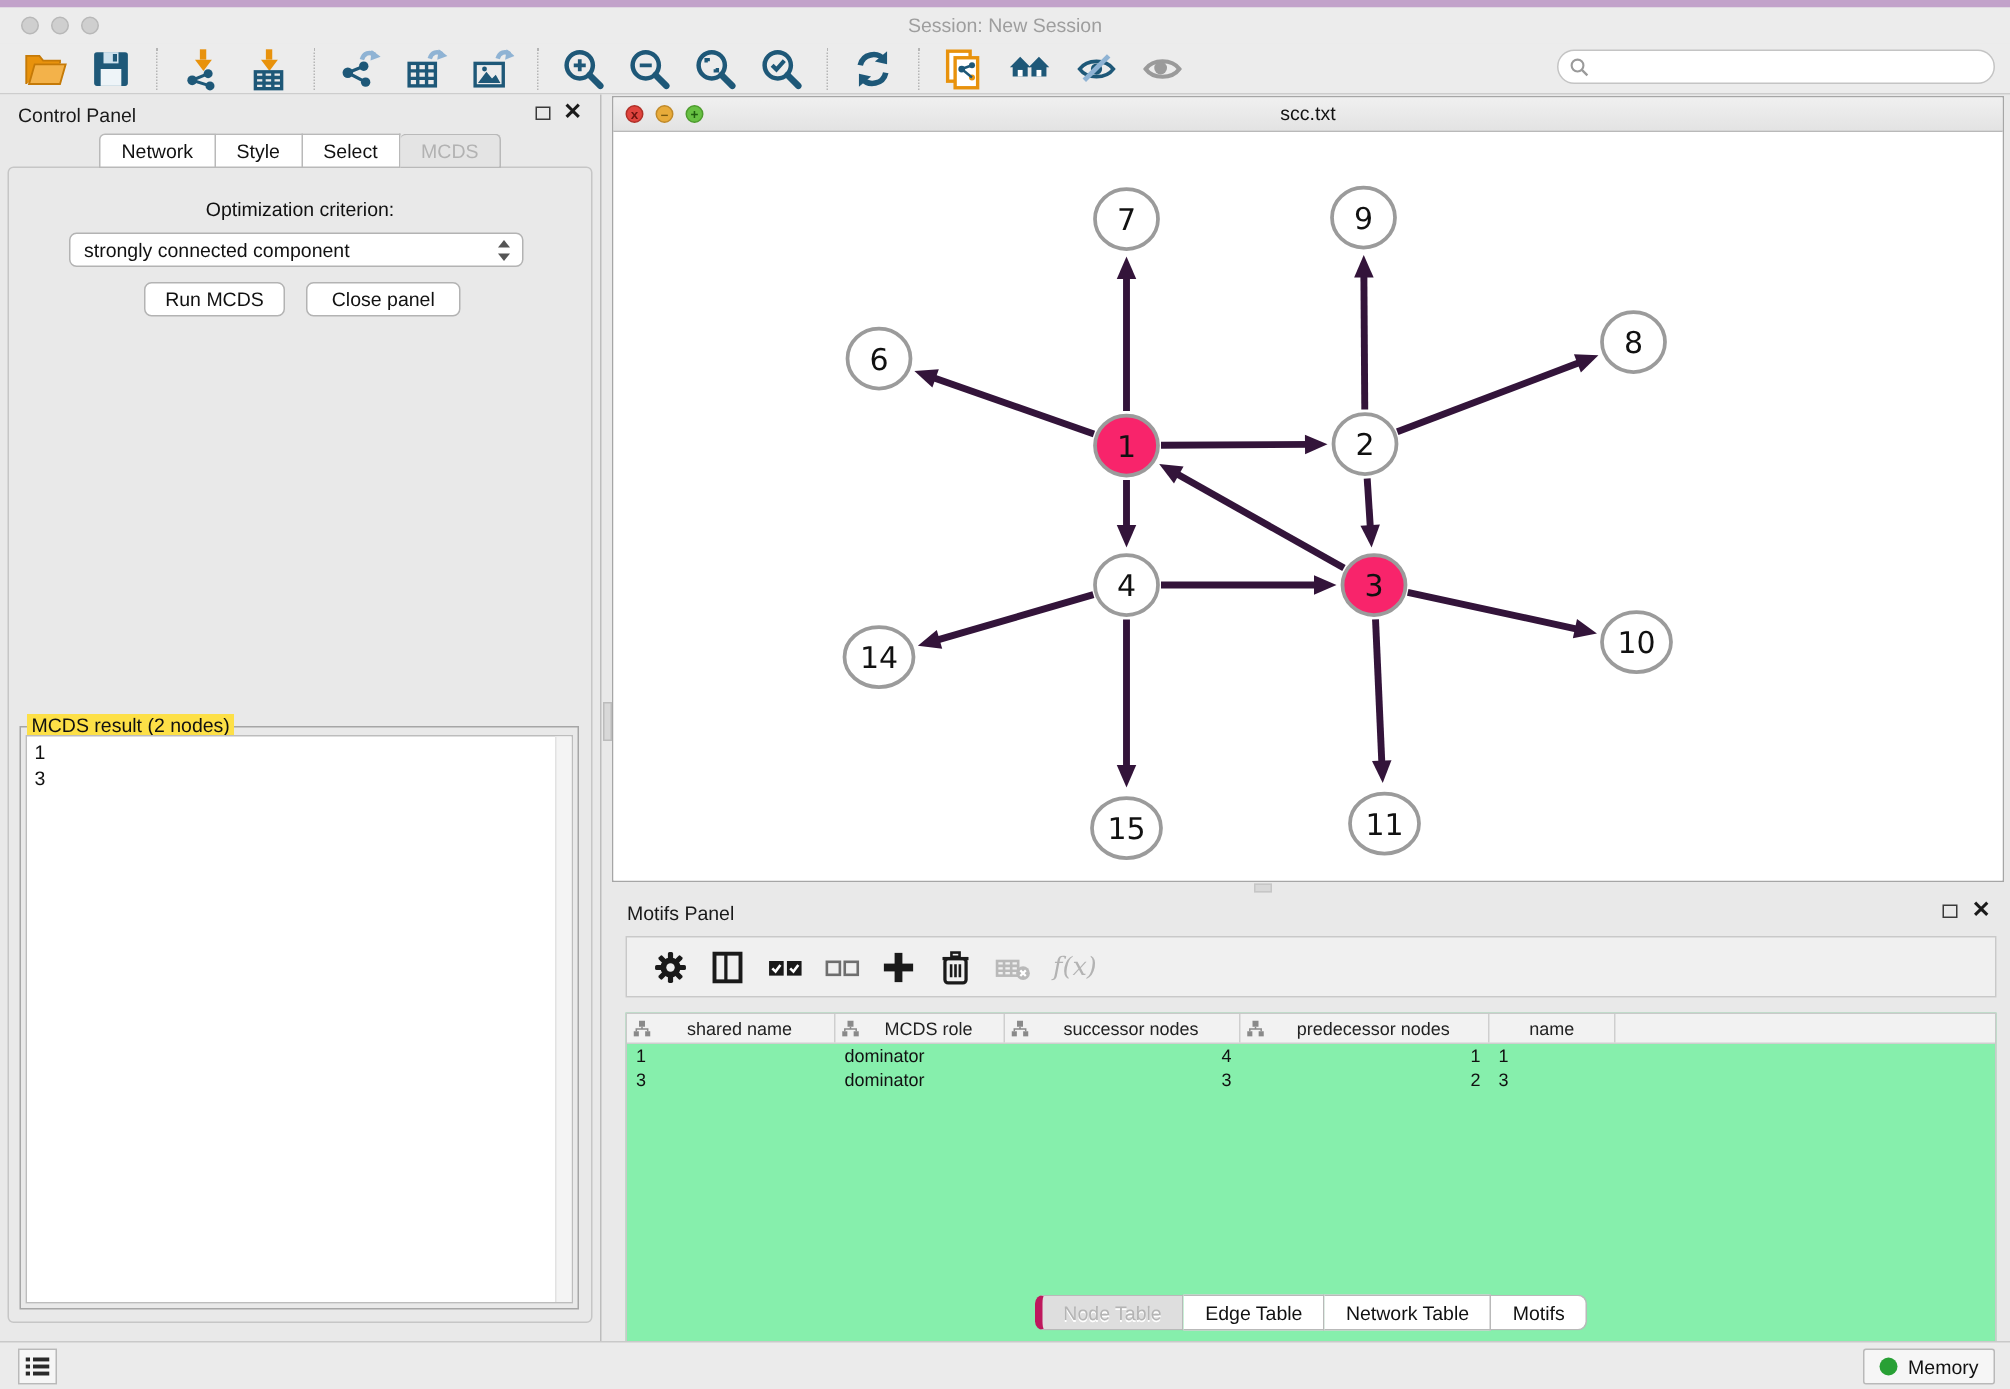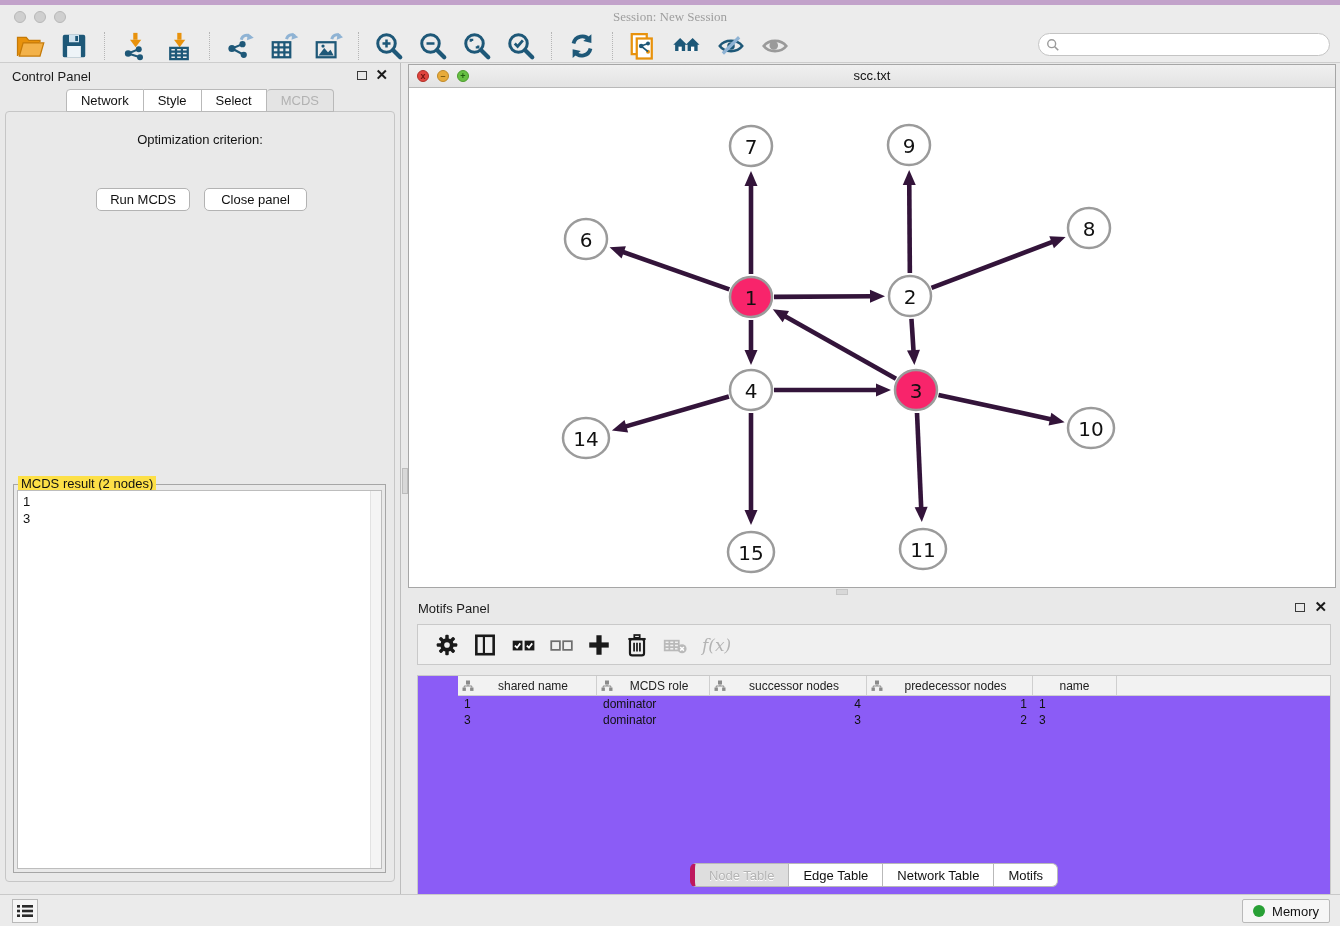--- a/index.html
+++ b/index.html
@@ -3,21 +3,21 @@
 <meta charset="utf-8">
 <style>
   * { margin:0; padding:0; box-sizing:border-box; }
   html,body { width:1340px; height:926px; overflow:hidden;
     font-family:"Liberation Sans", sans-serif; background:#e9e9e9; }
   .abs { position:absolute; }
 
   
   #desktop-strip { left:0; top:0; width:1340px; height:5px; background:#c2a2ca; }
   #titlebar { left:0; top:5px; width:1340px; height:24px; background:#ececec; }
-  #titlebar .title { width:100%; text-align:center; line-height:24px; font-size:13px; color:#9e9e9e;font-family:Liberation Serif, serif; }
+  #titlebar .title { width:100%; text-align:center; line-height:24px; font-size:13px; color:#9e9e9e; }
   .traffic { position:absolute; top:6px; width:12px; height:12px; border-radius:50%; }
   .tl-gray { background:#cfcfcf; border:1px solid #b8b8b8; }
 
   #toolbar { left:0; top:29px; width:1340px; height:34px; background:#ececec;
     border-bottom:1px solid #cdcdcd; display:flex; align-items:center; padding-left:8px; }
   .tbicon { width:30px; height:30px; margin:0 7px; flex:0 0 auto; cursor:default; }
   .tbsep { width:0; height:28px; border-left:1px dotted #b5b5b5; margin:0 8px; }
   #search-wrap { position:absolute; right:10px; top:33px; width:292px; height:23px;
     background:#fff; border:1px solid #c4c4c4; border-radius:12px; display:flex; align-items:center; padding-left:7px; }
   #search-input { border:none; outline:none; flex:1; height:18px; font-size:12px; background:transparent; }
@@ -73,21 +73,21 @@
   .ml-grn   { background:#67c043; border:1px solid #4d9c2e; color:#205e10; }
   #net-canvas { position:absolute; left:0; top:23px; width:926px; height:499px; background:#fff; }
 
   
   #table-panel { left:408px; top:596px; width:932px; height:298px; background:#e9e9e9; }
   #tp-title { position:absolute; left:10px; top:5px; font-size:13px; color:#1a1a1a; }
   #tp-toolbar { position:absolute; left:9px; right:9px; top:28px; height:41px; background:#f0f0f0;
     border:1px solid #c9c9c9; display:flex; align-items:center; padding-left:16px; }
   .tpicon { width:26px; height:26px; margin-right:12px; flex:0 0 auto; }
   .fx-label { font-style:italic; font-family:"DejaVu Serif", serif; font-size:17px; color:#b3b3b3; margin-left:2px; }
-  #tp-table { position:absolute; left:9px; right:9px; top:79px; height:222px; background:#8b5cf6; border:1px solid #c9c9c9;padding-left:40px; }
+  #tp-table { position:absolute; left:9px; right:9px; top:79px; height:222px; background:#86efac; border:1px solid #c9c9c9; }
   #tp-thead { display:flex; height:20px; background:#f2f2f2; border-bottom:1px solid #cfcfcf; }
   .th-cell { display:flex; align-items:center; border-right:1px solid #cfcfcf; font-size:12px; color:#222;
     padding:0 4px; overflow:hidden; }
   .th-cell .lbl { flex:1; text-align:center; }
   .tr-row { display:flex; height:16px; font-size:12px; color:#111; }
   .td-cell { padding:0 6px; overflow:hidden; line-height:16px; }
   #tp-tabs { position:absolute; left:0; right:0; top:267px; display:flex; justify-content:center; }
   .tp-tab { height:24px; line-height:23px; padding:0 14px; font-size:13px; background:#fff;
     border:1px solid #b9b9b9; border-left:none; color:#111; }
   .tp-tab:first-child { border-left:5px solid #be185d; border-radius:6px 0 0 6px; }
@@ -233,20 +233,27 @@
     <span class="close-ico" style="right:12px">✕</span>
   </div>
   <div id="cp-tabs">
       <div class="cp-tab">Network</div>
       <div class="cp-tab">Style</div>
       <div class="cp-tab">Select</div>
       <div class="cp-tab active">MCDS</div>
     </div>
   <div id="cp-body">
     <div id="opt-label">Optimization criterion:</div>
+    <div id="opt-select">
+      <span>strongly connected component</span>
+      <span class="stepper">
+          <span class="up"></span>
+          <span class="dn"></span>
+        </span>
+    </div>
     <div id="btn-run" class="cp-btn">Run MCDS</div>
     <div id="btn-close" class="cp-btn">Close panel</div>
     <div id="result-box">
       <span id="result-legend">MCDS result (2 nodes)</span>
       <div id="result-inner">
         <div id="result-lines">
             <div>1</div>
             <div>3</div>
           </div>
         <div id="result-scroll"></div>

